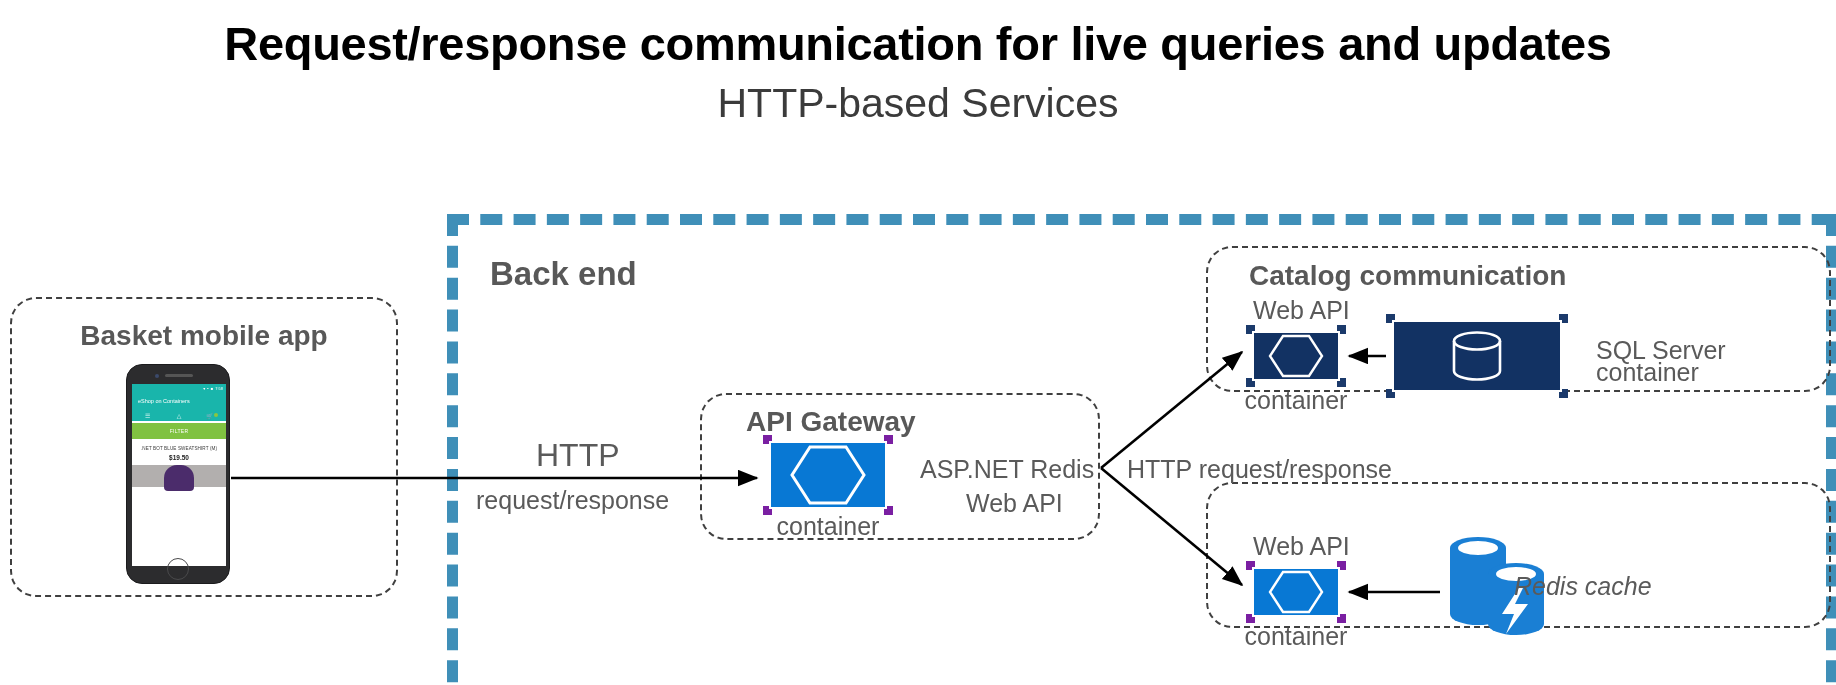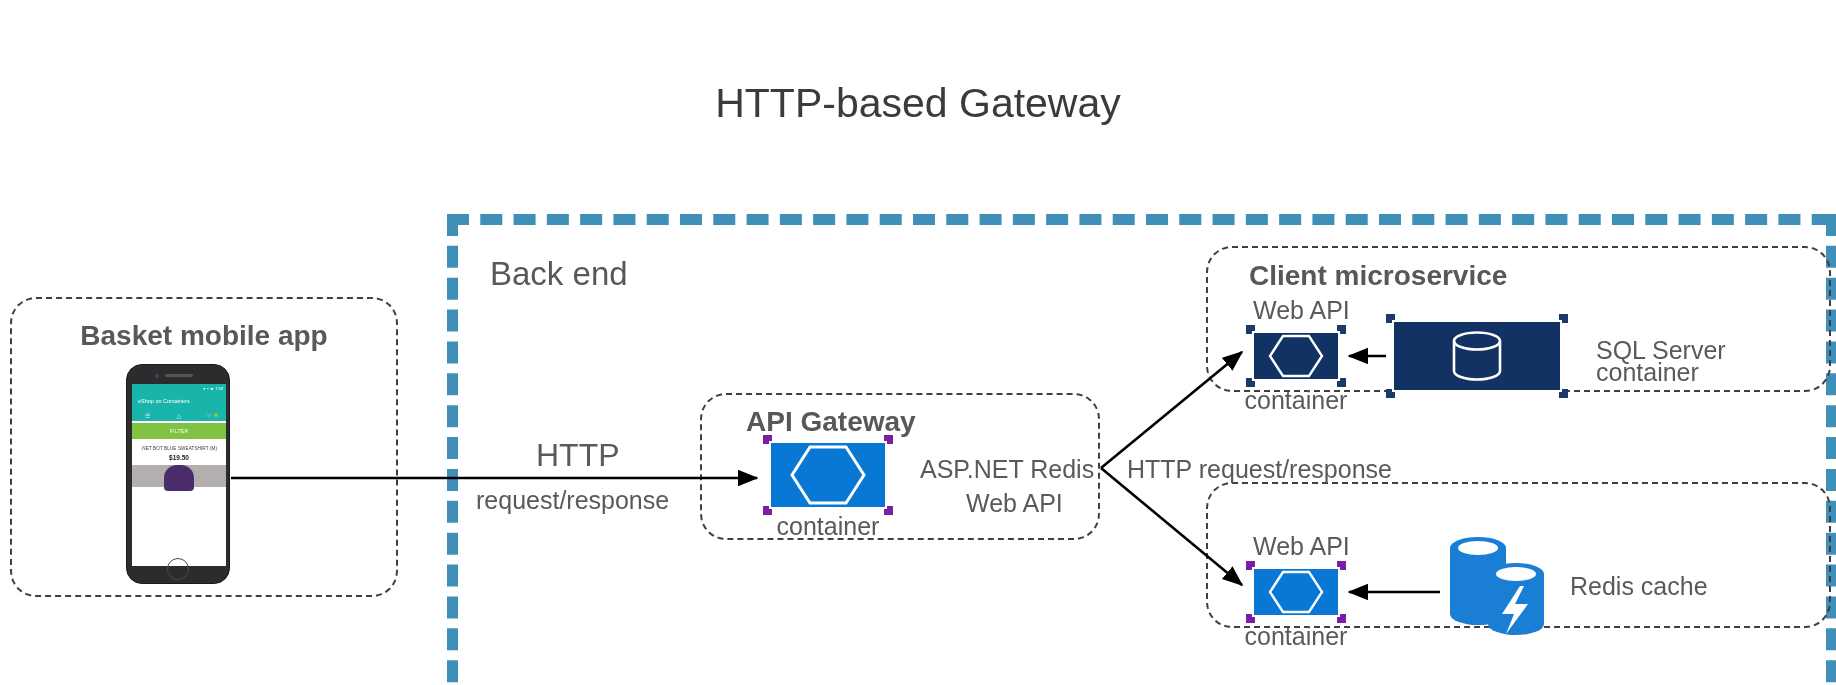--- a/index.html
+++ b/index.html
@@ -51,21 +51,21 @@
   .backend-right-edge {
     position: absolute;
     left: 1826px; top: 214px;
     width: 11px; height: 500px;
     border-left: 11px dashed #3f8fb8;
   }
   .backend-label {
     position: absolute;
     left: 490px; top: 255px;
     font-size: 33px;
-    font-weight: normal;
+    font-weight: bold;
     color: #585858;
     white-space: nowrap;
     text-align: center;
   }
 
   
   .dbox {
     position: absolute;
     border: 2.5px dashed #3f3f3f;
     border-radius: 26px;
@@ -234,21 +234,22 @@
     position: absolute; left: 0; top: 0;
     width: 1836px; height: 685px;
     pointer-events: none;
   }
 </style>
 </head>
 <body>
 
 <div id="canvas">
 
-  <div class="subtitle">HTTP-based Gateway</div>
+  <div class="title">Request/response communication for live queries and updates</div>
+  <div class="subtitle">HTTP-based Services</div>
 
   <div class="backend-region"></div>
   <div class="backend-right-edge"></div>
   <div class="backend-label">Back end</div>
 
   <div class="dbox" id="client-box"></div>
   <div class="box-title" id="client-title">Basket mobile app</div>
 
   <div class="phone">
     <div class="phone-cam"></div>
@@ -292,21 +293,21 @@
     <span class="ci-corner ci-tr" style="border-color:#7a1fa2;"></span>
     <span class="ci-corner ci-bl" style="border-color:#7a1fa2;"></span>
     <span class="ci-corner ci-br" style="border-color:#7a1fa2;"></span>
   </div>
   <div class="plain-label center" style="left:769px; top:512px; width:118px;">container</div>
 
   <div class="plain-label" style="left:920px; top:455px;">ASP.NET Redis</div>
   <div class="plain-label" style="left:966px; top:489px;">Web API</div>
 
   <div class="dbox" id="catalog-box"></div>
-  <div class="box-title" id="catalog-title">Client microservice</div>
+  <div class="box-title" id="catalog-title">Catalog communication</div>
 
   <div class="plain-label" style="left:1253px; top:296px;">Web API</div>
 
   <div class="container-icon" style="left:1252px; top:331px; width:88px; height:50px;">
     <div class="ci-body" style="background:#123263;"></div>
     <svg class="ci-hex" viewBox="0 0 88 50">
       <polygon points="31,5 57,5 70,25 57,45 31,45 18,25" fill="none" stroke="#ffffff" stroke-width="2.4"></polygon>
     </svg>
     <span class="ci-corner ci-tl" style="border-color:#1b3a6b;"></span>
     <span class="ci-corner ci-tr" style="border-color:#1b3a6b;"></span>
@@ -346,21 +347,21 @@
   </div>
   <div class="plain-label center" style="left:1240px; top:622px; width:112px;">container</div>
 
   <svg style="position:absolute; left:1444px; top:532px; width:106px; height:108px;" viewBox="0 0 106 108">
     <path d="M6,16 a28,11 0 0 1 56,0 v66 a28,11 0 0 1 -56,0 z" fill="#1a7fd4"></path>
     <ellipse cx="34" cy="16" rx="20" ry="7" fill="#ffffff"></ellipse>
     <path d="M44,42 a28,11 0 0 1 56,0 v50 a28,11 0 0 1 -56,0 z" fill="#1a7fd4"></path>
     <ellipse cx="72" cy="42" rx="20" ry="7" fill="#ffffff"></ellipse>
     <polygon points="76,54 58,82 70,82 62,102 84,72 71,72 80,54" fill="#ffffff"></polygon>
   </svg>
-  <div class="plain-label" style="left:1570px; top:572px;">Redis cache</div>
+  <div class="plain-label" style="left:1514px; top:572px;font-style:italic;">Redis cache</div>
 
   <div class="plain-label" style="left:536px; top:437px; font-size:32px;">HTTP</div>
   <div class="plain-label" style="left:1127px; top:455px;">HTTP request/response</div>
   <div class="plain-label" style="left:476px; top:486px;">request/response</div>
 
   <svg id="overlay">
     <defs>
       <marker id="ah" markerWidth="9" markerHeight="9" refX="7.4" refY="3.2" orient="auto" markerUnits="strokeWidth">
         <path d="M0,0 L8,3.2 L0,6.4 z" fill="#000000"></path>
       </marker>

